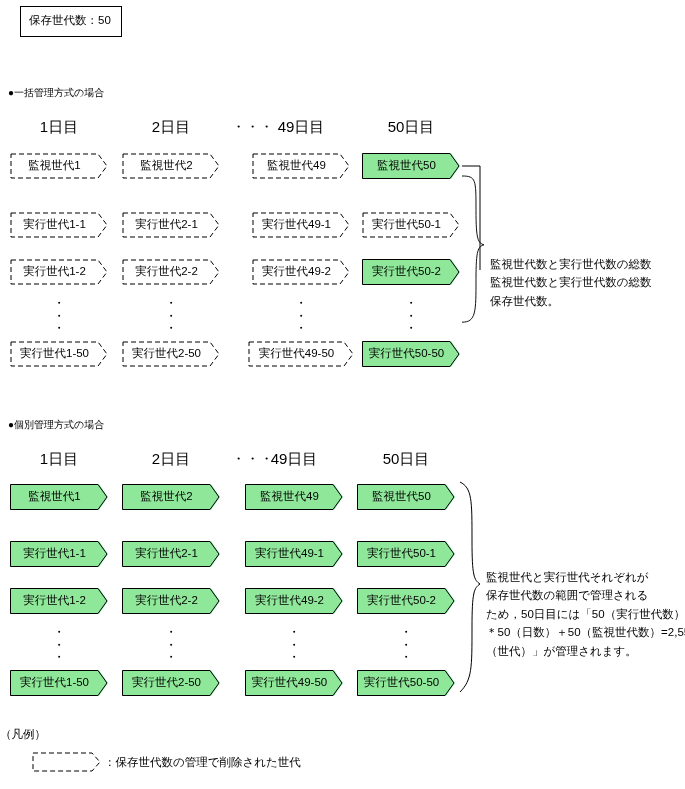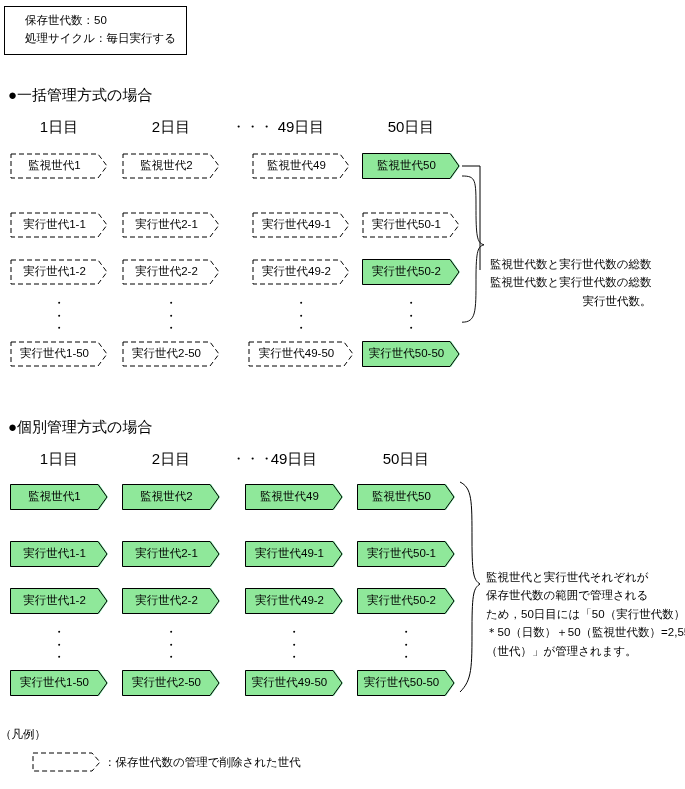--- a/index.html
+++ b/index.html
@@ -11,31 +11,31 @@
     height: 789px;
     background: #ffffff;
     font-family: "Liberation Sans", sans-serif;
     font-size: 11px;
     color: #000000;
     position: relative;
     overflow: hidden;
   }
   .note-box {
     position: absolute;
-    left: 4px;
+    left: 20px;
     top: 6px;
     border: 1px solid #000;
-    padding: 5px 10px 6px 20px;
+    padding: 5px 10px 6px 8px;
     line-height: 1.55;
     font-size: 11.5px;
     white-space: nowrap;
   }
   .section-title {
     position: absolute;
-    font-size: 15px;
+    font-size: 10px;
     white-space: nowrap;
   }
   .col-head {
     position: absolute;
     font-size: 15px;
     text-align: center;
     white-space: nowrap;
   }
   .ellipsis-h {
     position: absolute;
@@ -112,21 +112,20 @@
   svg.brace {
     position: absolute;
     overflow: visible;
   }
 </style>
 </head>
 <body>
 
 <div class="note-box">
   <div>保存世代数：50</div>
-  <div>処理サイクル：毎日実行する</div>
 </div>
 
 <div class="section-title" style="left:8px; top:86px;">●一括管理方式の場合</div>
 
 <div class="col-head" style="left:10px; top:118px; width:98px;">1日目</div>
 <div class="col-head" style="left:122px; top:118px; width:98px;">2日目</div>
 <div class="ellipsis-h" style="left:232px; top:118px;">・・・</div>
 <div class="col-head" style="left:252px; top:118px; width:98px;">49日目</div>
 <div class="col-head" style="left:362px; top:118px; width:98px;">50日目</div>
 
@@ -249,24 +248,24 @@
       <polygon points="0.5,0.5 88,0.5 97,13 88,25.5 0.5,25.5" fill="#8fe89a" stroke="#000" stroke-width="1"></polygon>
     </svg>
   <span class="lbl">実行世代50-50</span>
 </div>
 
 <svg class="brace" style="left:462px; top:150px; width:30px; height:240px;">
   <path d="M 0 16 L 18 16 L 18 120" fill="none" stroke="#000" stroke-width="1"></path>
   <path d="M 0 270 C 14 270, 14 258, 14 220 C 14 186, 16 182, 22 180 C 16 178, 14 174, 14 140 C 14 104, 14 100, 0 100" fill="none" stroke="#000" stroke-width="1" transform="translate(0,-60) scale(1,0.86)"></path>
 </svg>
 
-<div class="side-text" style="left:490px; top:255px;text-align:right;">
+<div class="side-text" style="left:490px; top:255px;">
   <div>監視世代数と実行世代数の総数</div>
   <div>監視世代数と実行世代数の総数</div>
-  <div>実行世代数。</div>
+  <div>保存世代数。</div>
 </div>
 
 <div class="section-title" style="left:8px; top:418px;">●個別管理方式の場合</div>
 
 <div class="col-head" style="left:10px; top:450px; width:98px;">1日目</div>
 <div class="col-head" style="left:122px; top:450px; width:98px;">2日目</div>
 <div class="ellipsis-h" style="left:232px; top:450px;">・・・</div>
 <div class="col-head" style="left:245px; top:450px; width:98px;">49日目</div>
 <div class="col-head" style="left:357px; top:450px; width:98px;">50日目</div>
 

